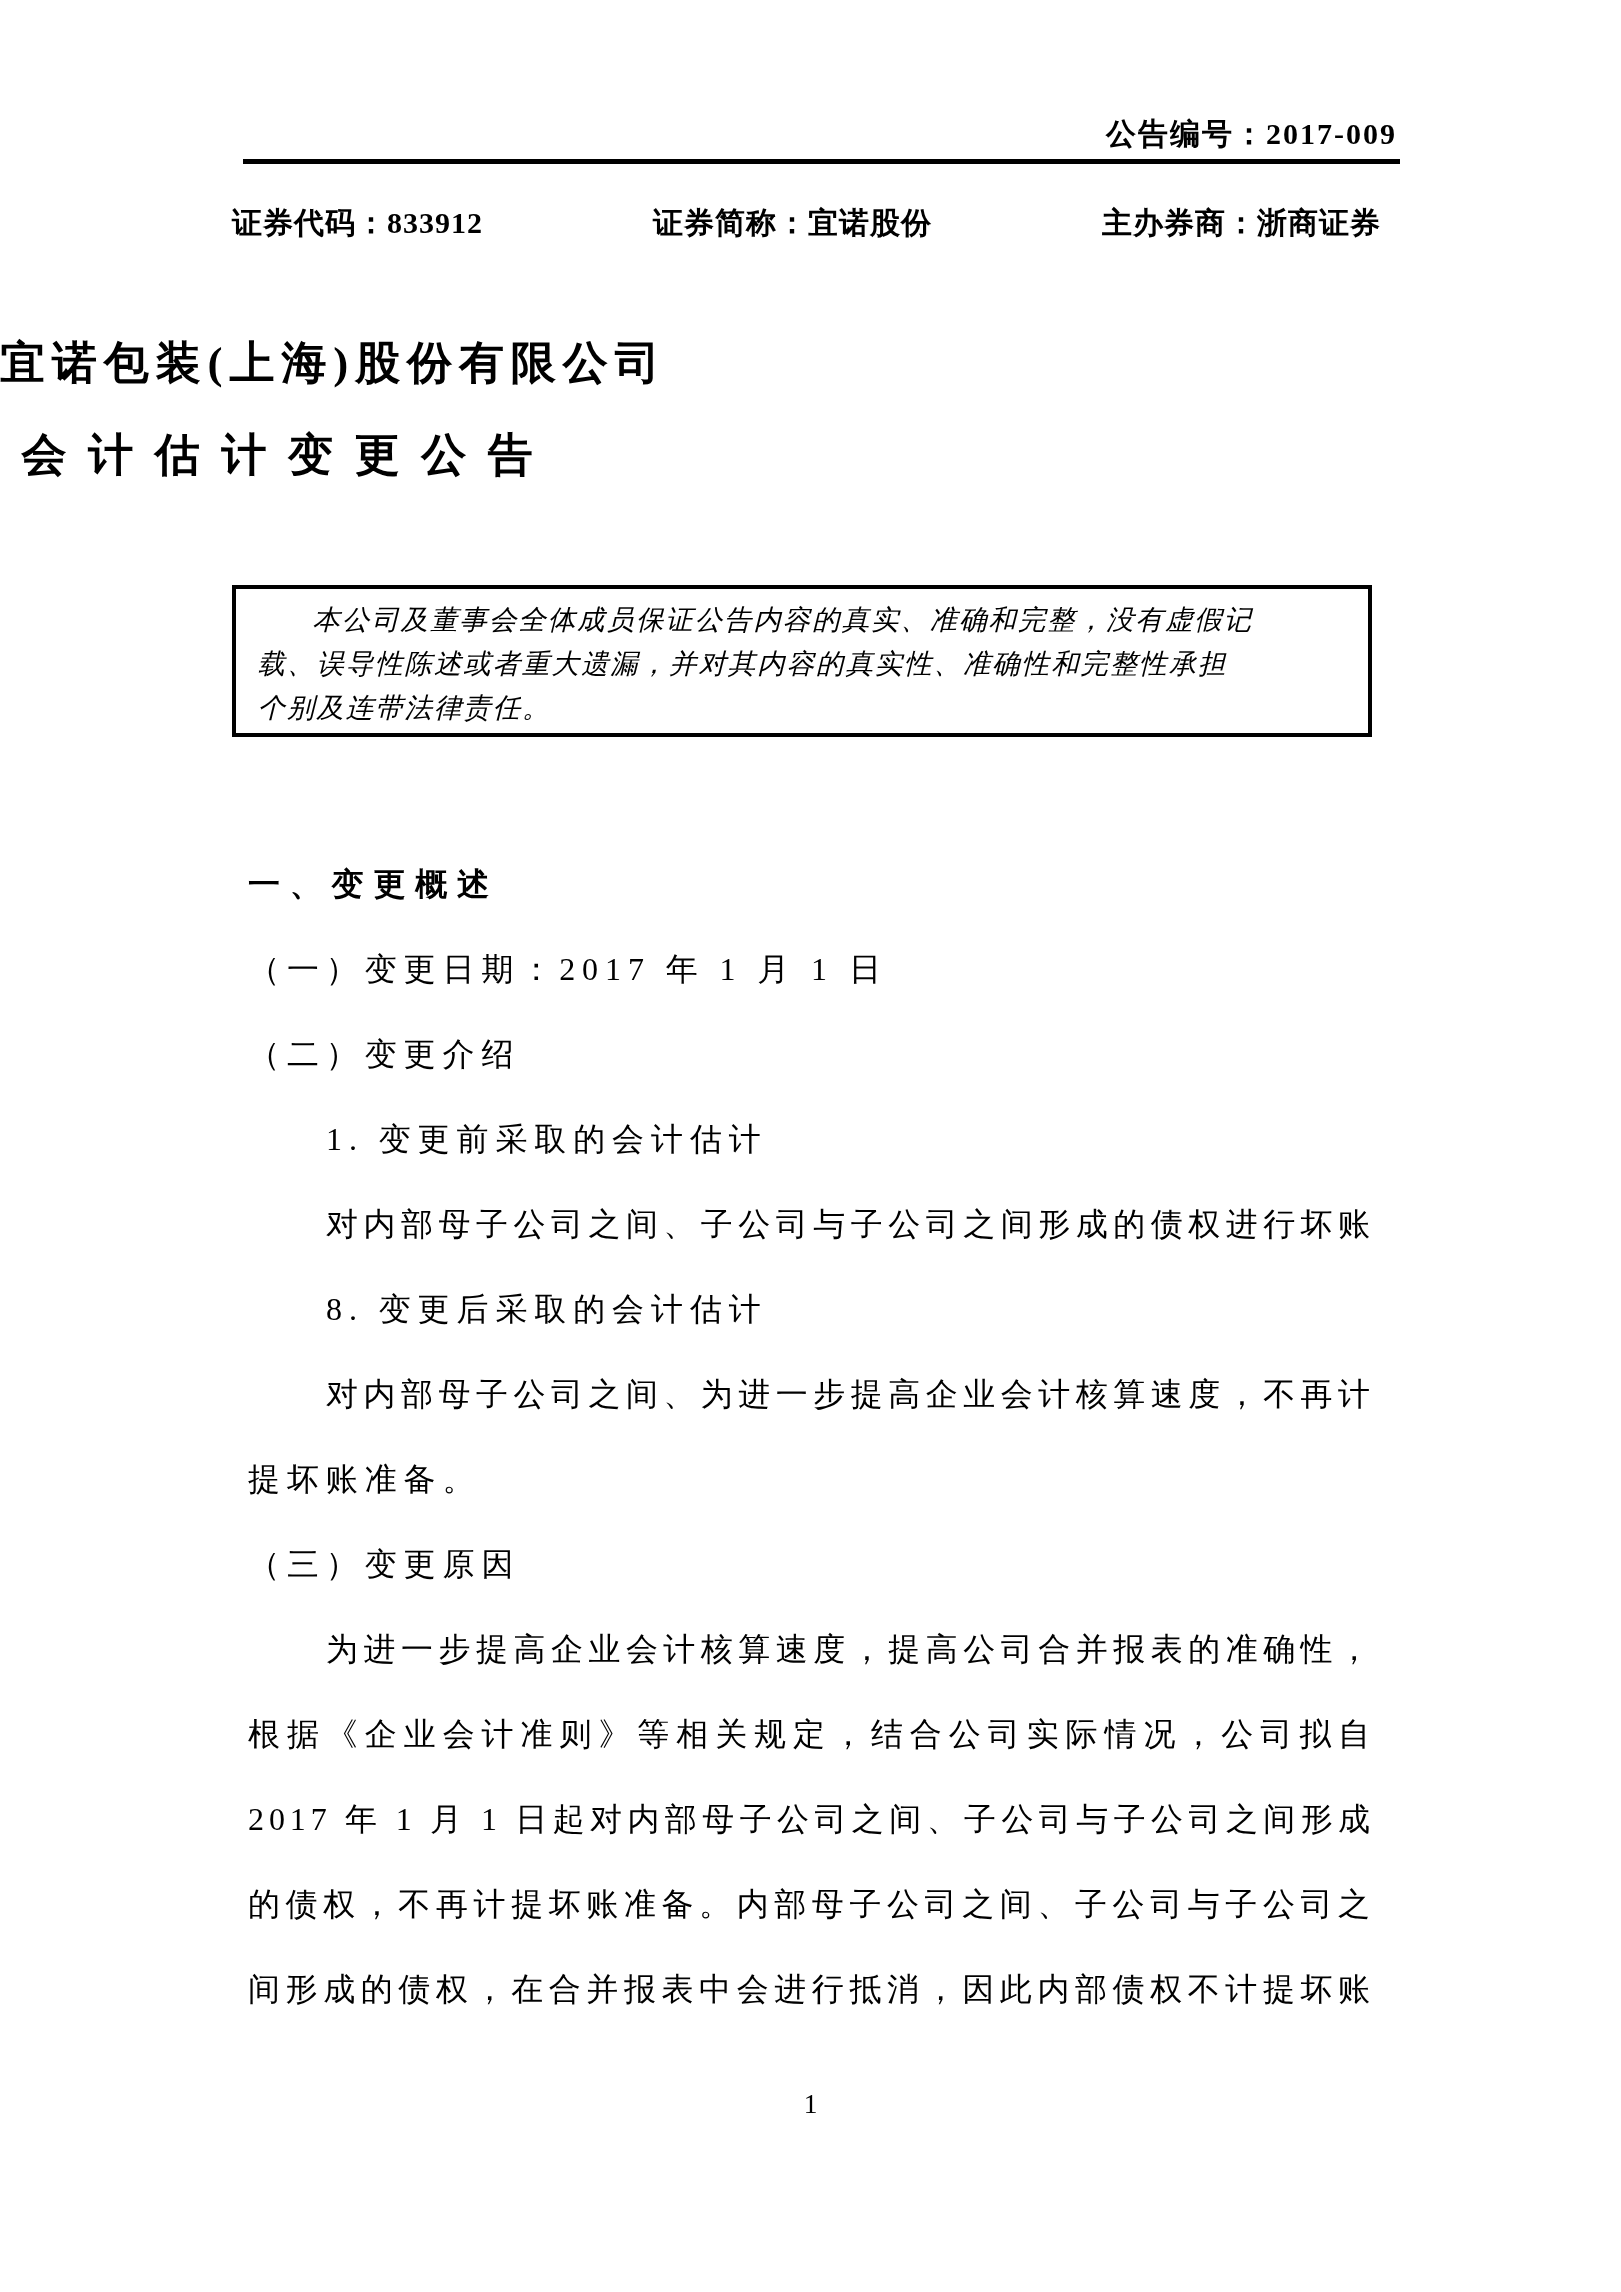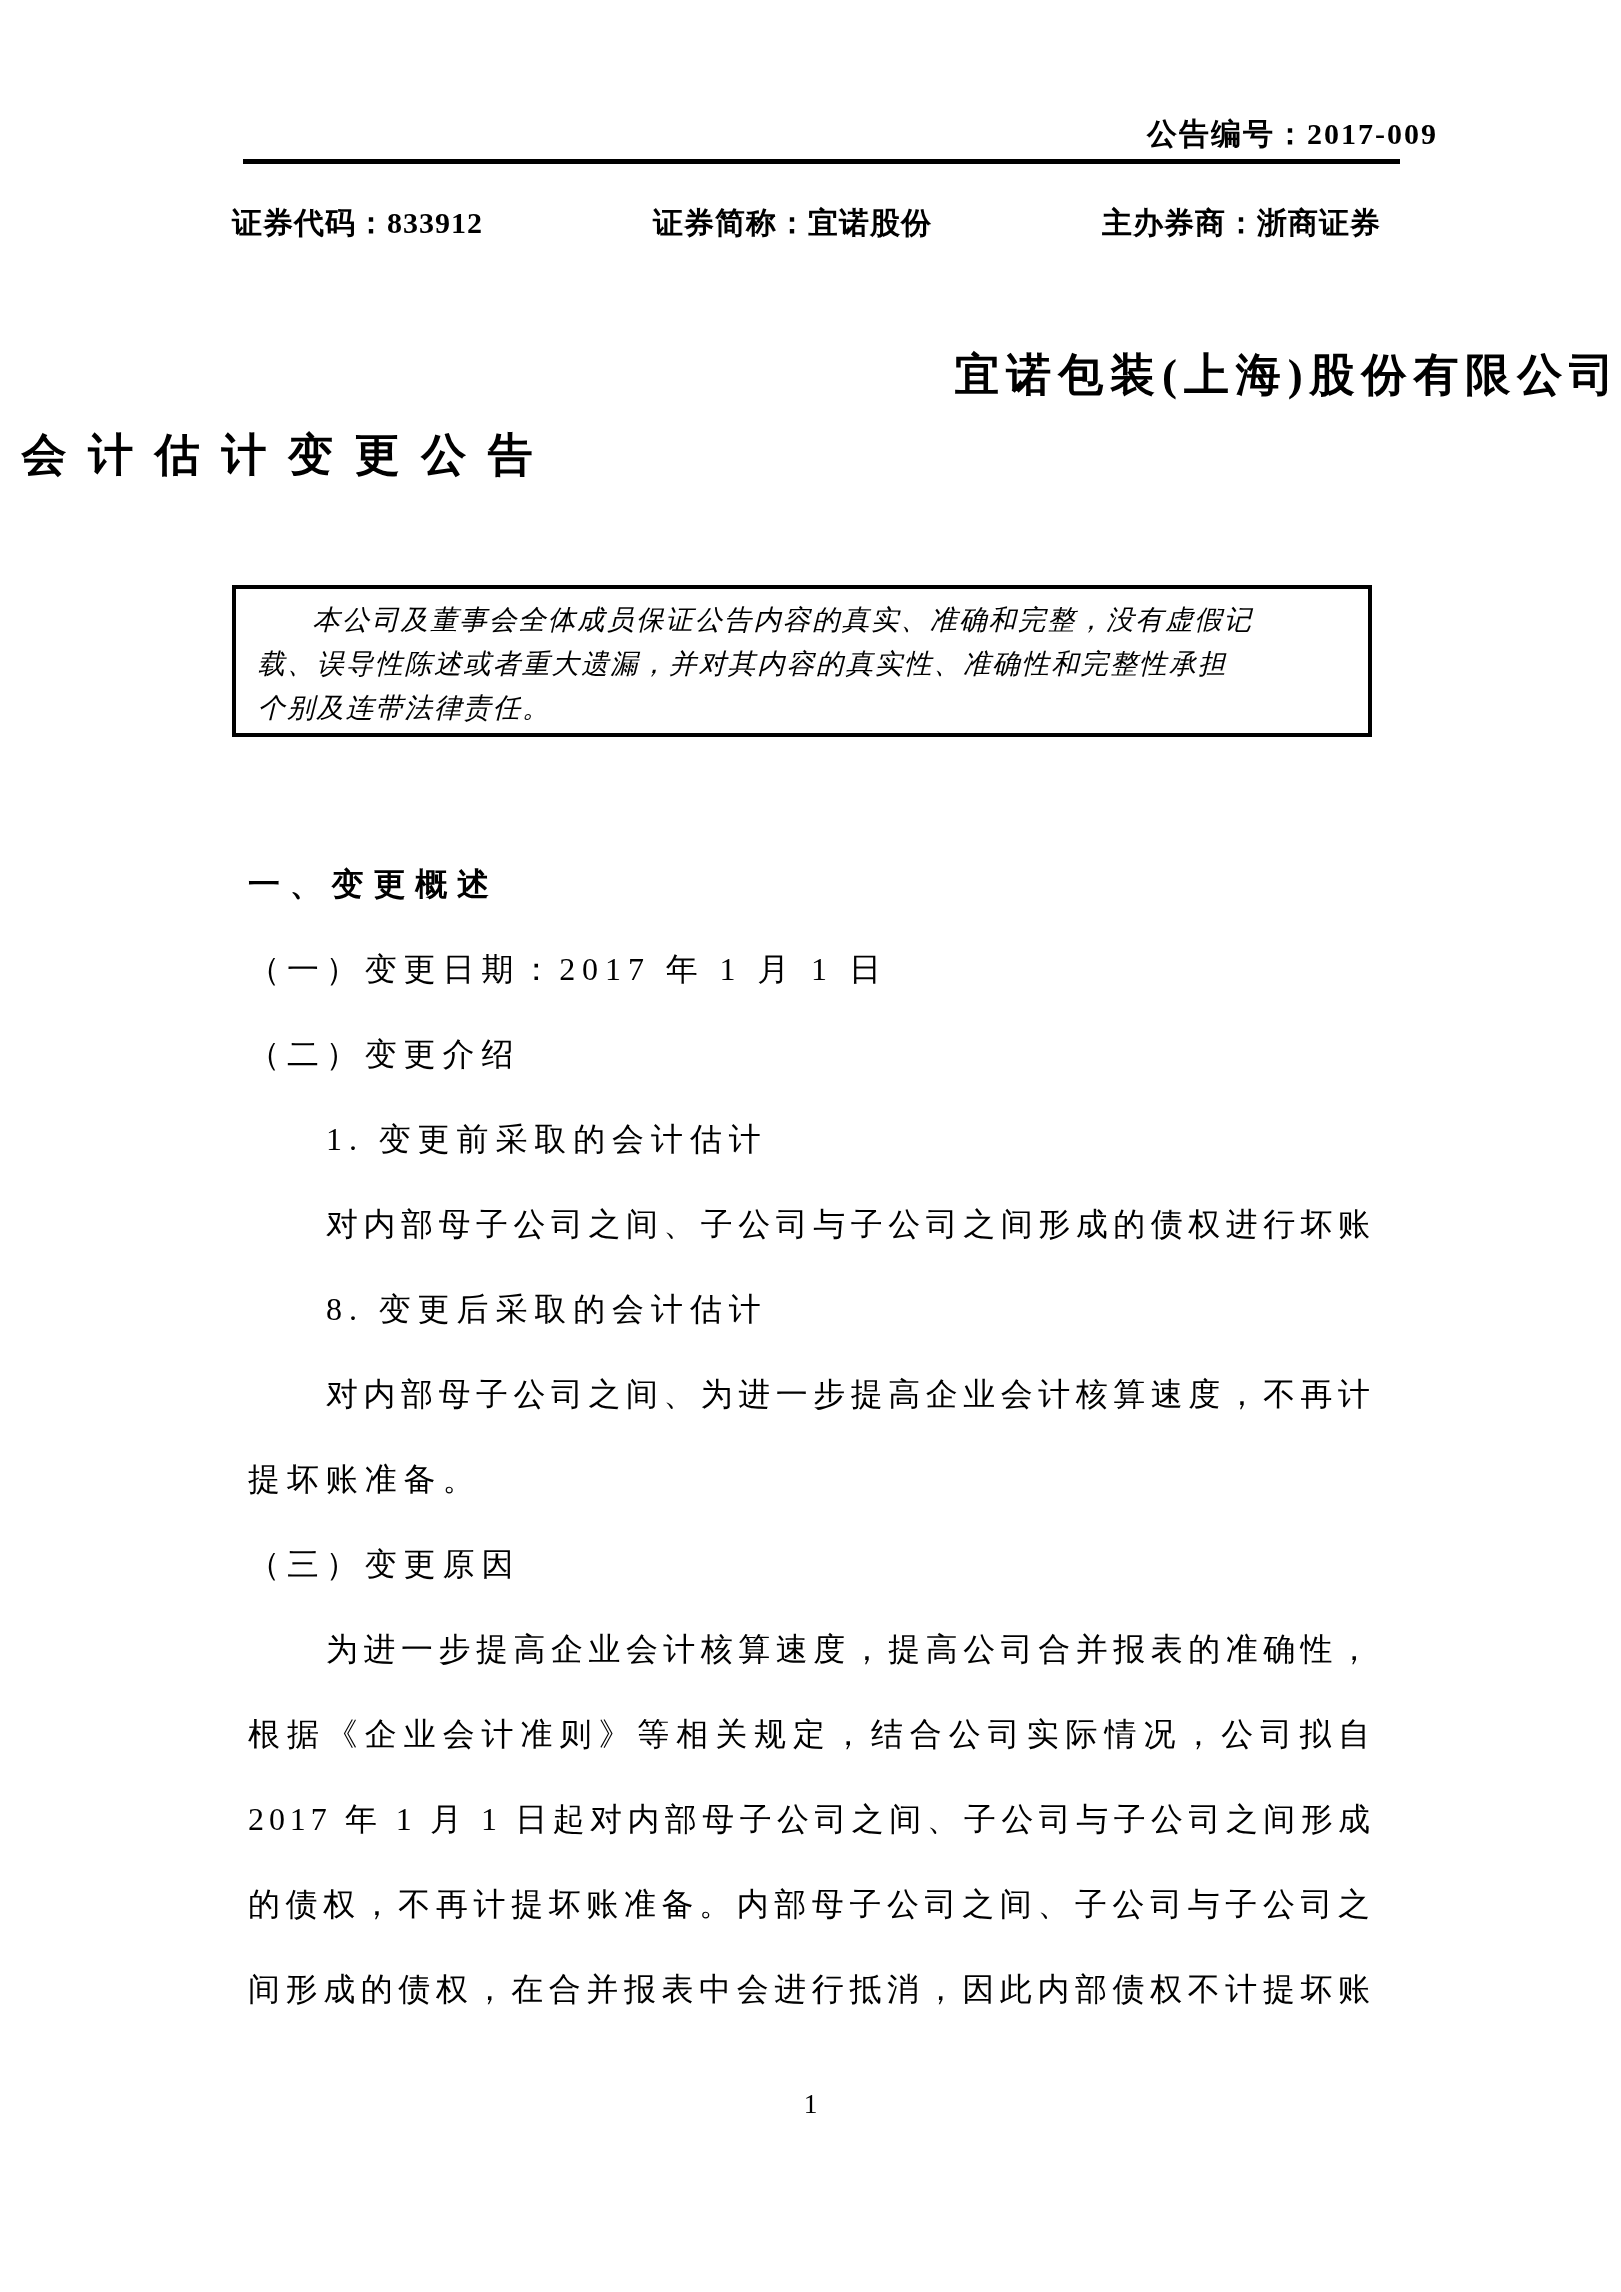--- a/index.html
+++ b/index.html
@@ -16,21 +16,20 @@
   
   .annc {
     position: absolute;
     top: 114px; left: 0;
     width: 1397px;
     text-align: right;
     font-size: 30px;
     font-weight: bold;
     letter-spacing: 2px;
     white-space: nowrap;
-    padding-left: 41px;
   }
 
   
   .rule {
     position: absolute;
     top: 159px; left: 243px;
     width: 1157px; height: 4.9px;
     background: #000000;
   }
 
@@ -43,22 +42,22 @@
     justify-content: space-between;
     font-size: 30px;
     font-weight: bold;
     letter-spacing: 1px;
     white-space: nowrap;
   }
 
   
   .title1 {
     position: absolute;
-    top: 345px; left: 0; width: 100%;
-    text-align: right;
+    top: 333px; left: 0; width: 100%;
+    text-align: left;
     font-size: 45px;
     font-weight: bold;
     letter-spacing: 6.9px;
     white-space: nowrap;
   }
   .title2 {
     position: absolute;
     top: 425px; left: 0; width: 100%;
     text-align: left;
     font-size: 45px;

